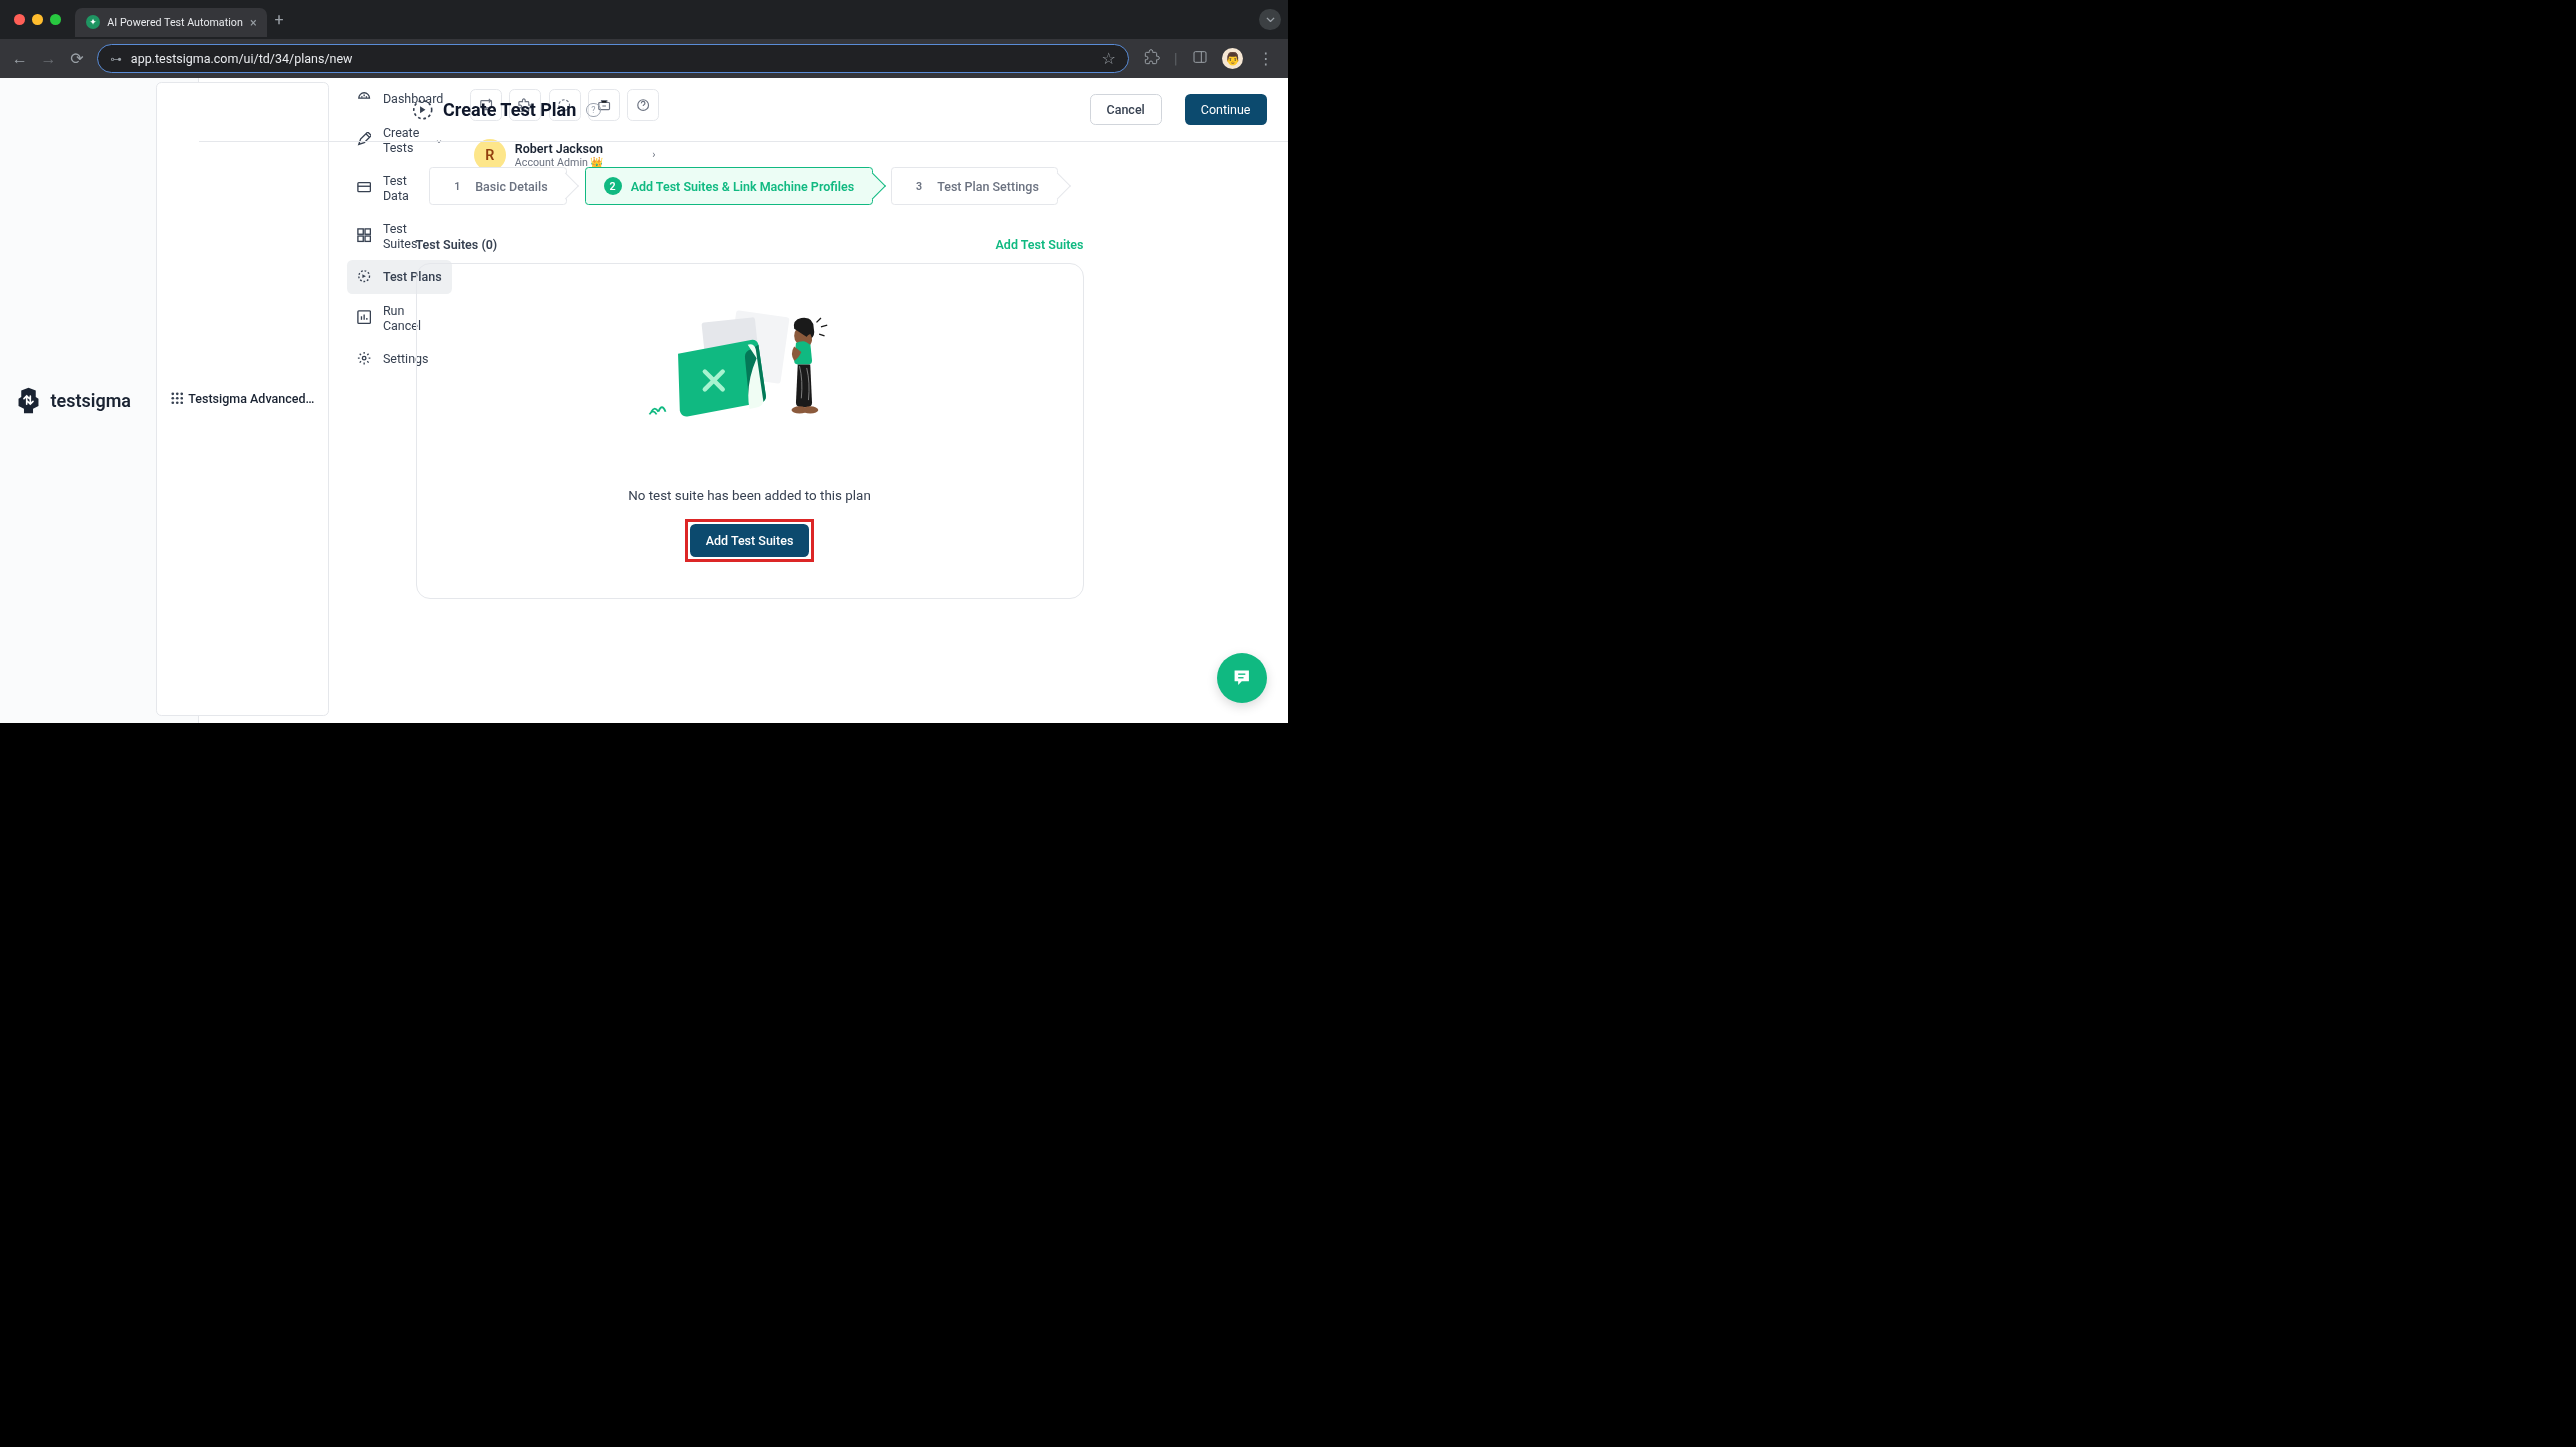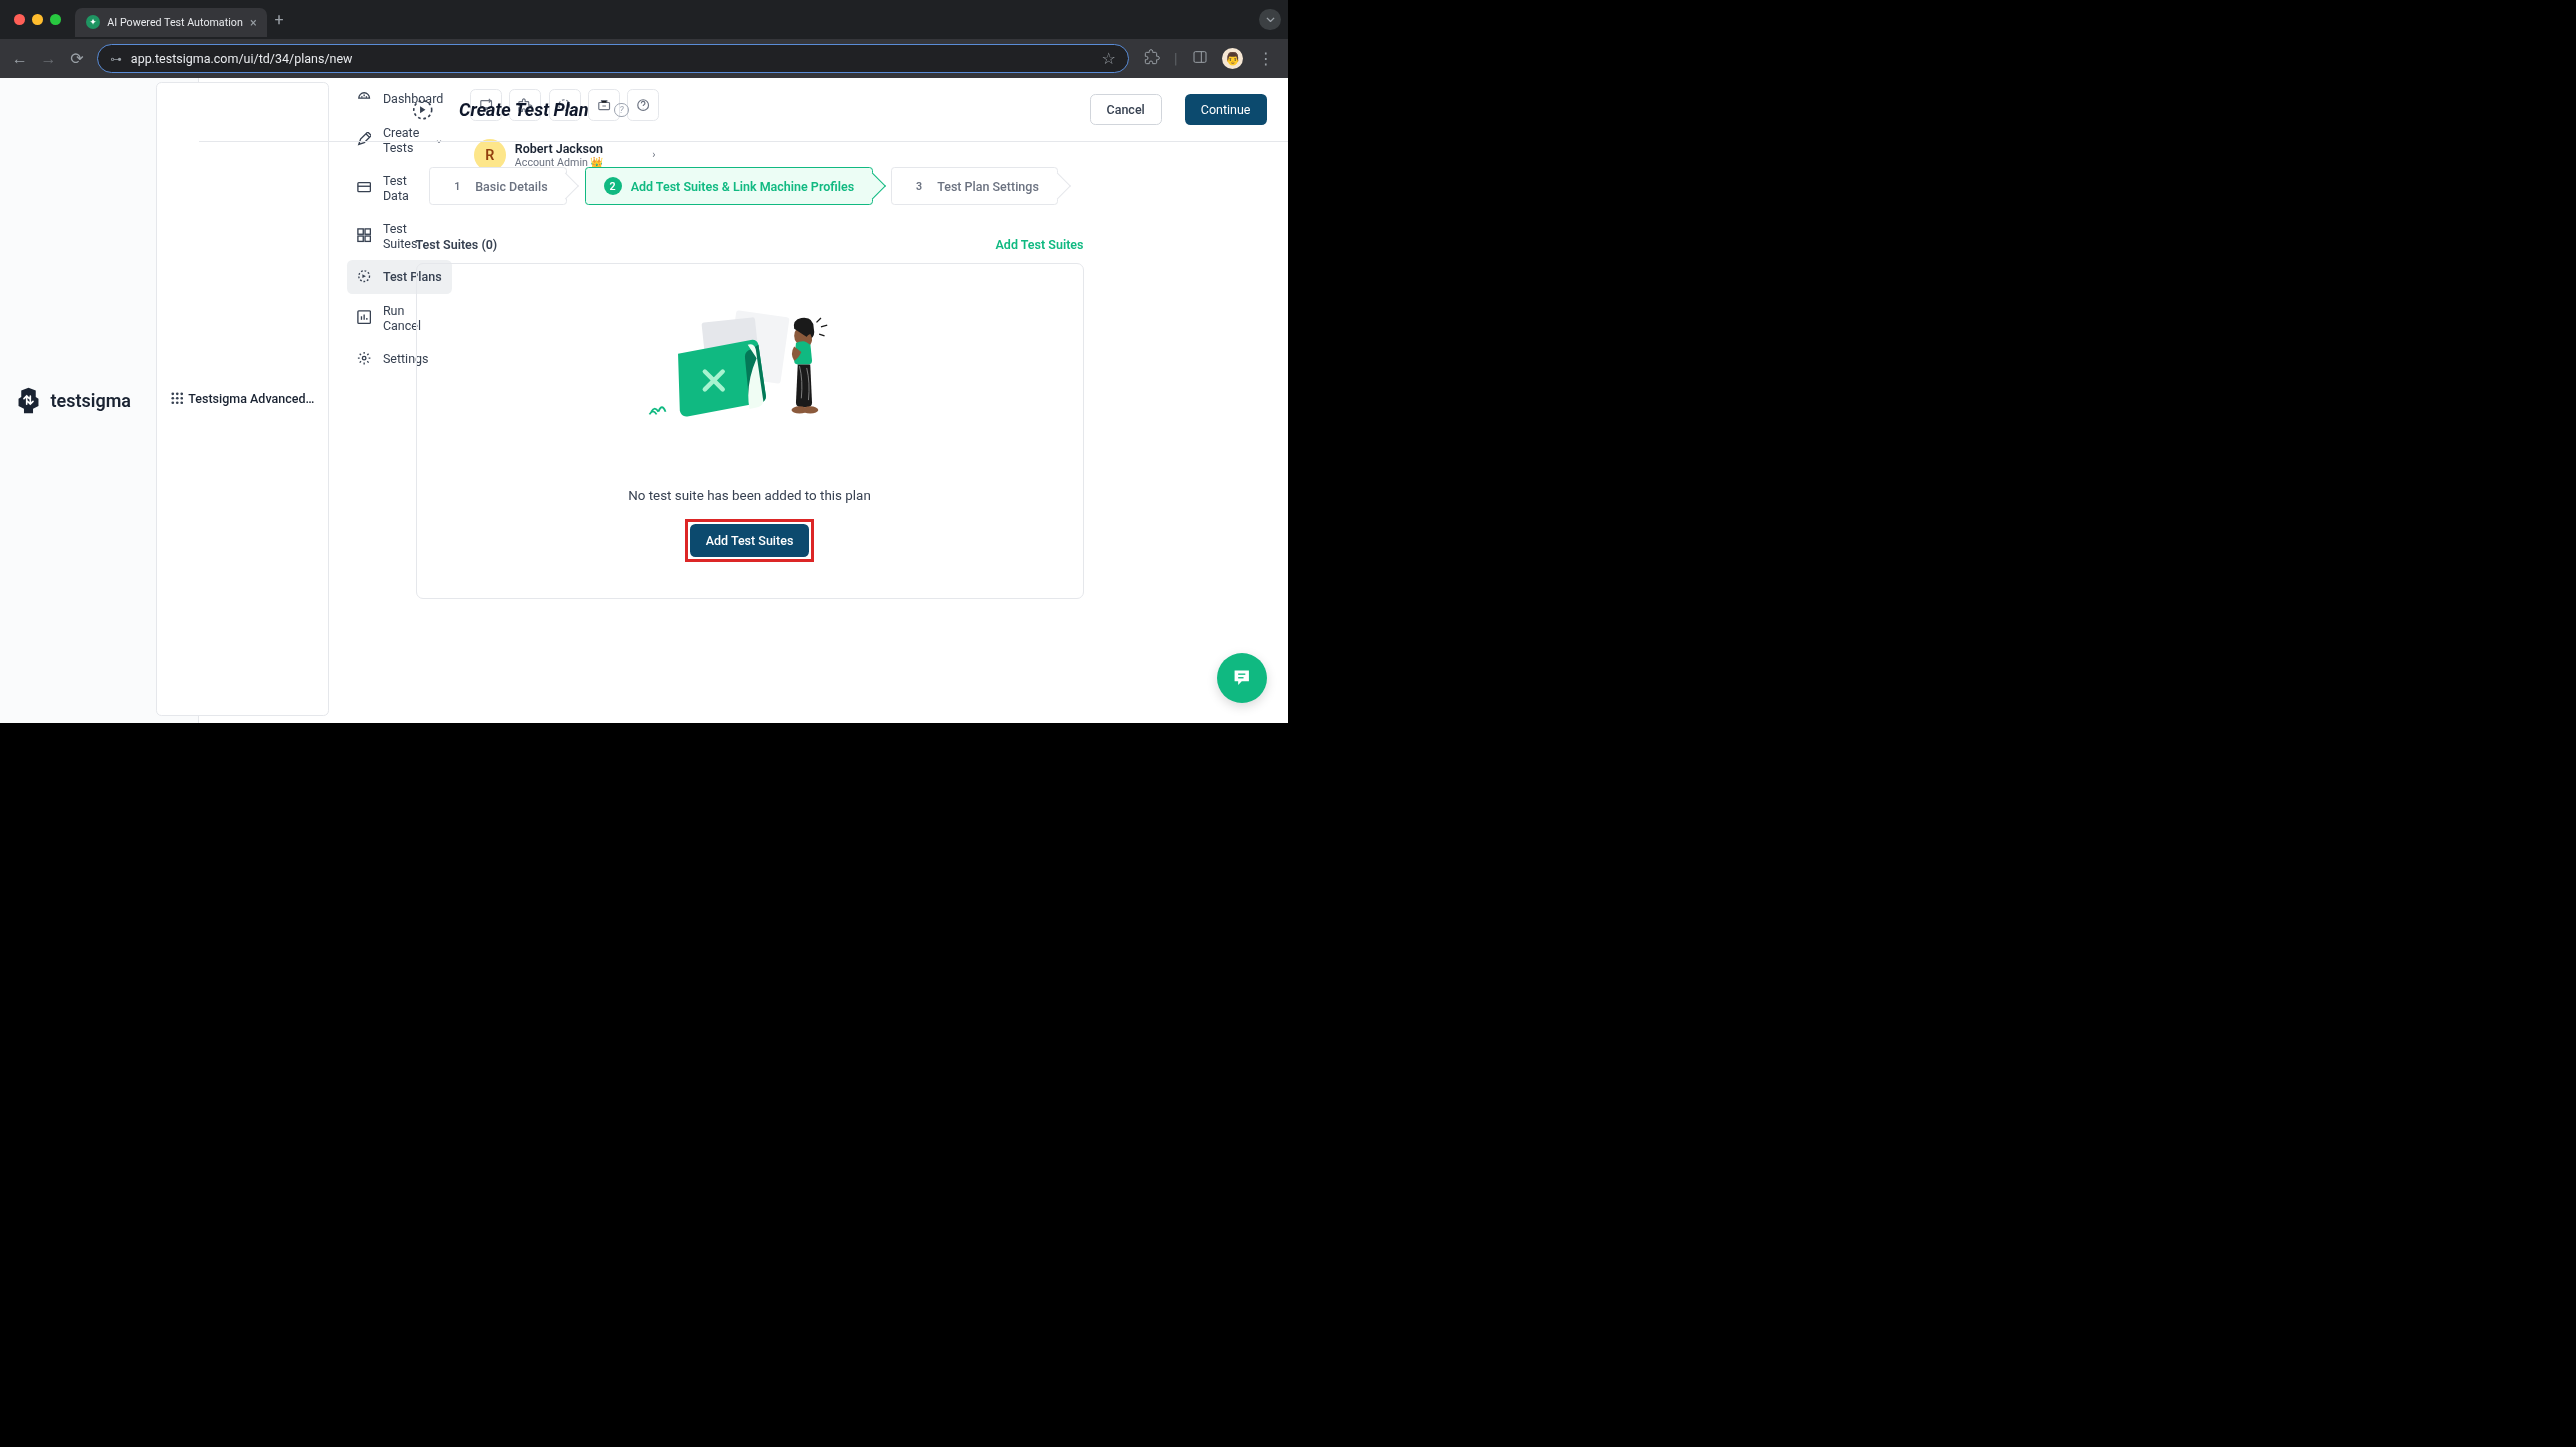--- a/index.html
+++ b/index.html
@@ -275,23 +275,22 @@
     .page-header {
       padding: 16px 21.5px;
       border-bottom: 0.9px solid #e5e7eb;
       display: flex;
       align-items: center;
       justify-content: space-between;
     }
     .header-left {
       display: flex;
       align-items: center;
-      gap: 26px;
+      gap: 10px;
       margin-left: 191px;
-      font-style: italic;
     }
     .header-icon {
       width: 21.5px;
       height: 21.5px;
     }
     .page-title {
       font-size: 18px;
       font-weight: 700;
       color: #0f172a;
     }
@@ -413,21 +412,21 @@
       color: #374151;
     }
     .add-link {
       font-size: 12.5px;
       font-weight: 600;
       color: #10b981;
       cursor: pointer;
     }
     .empty-state {
       border: 0.9px solid #e5e7eb;
-      border-radius: 7px;
+      border-radius: 14px;
       padding: 45px 18px 36px;
       display: flex;
       flex-direction: column;
       align-items: center;
     }
     .empty-illustration {
       width: 215px;
       height: 134px;
       margin-bottom: 45px;
       position: relative;

